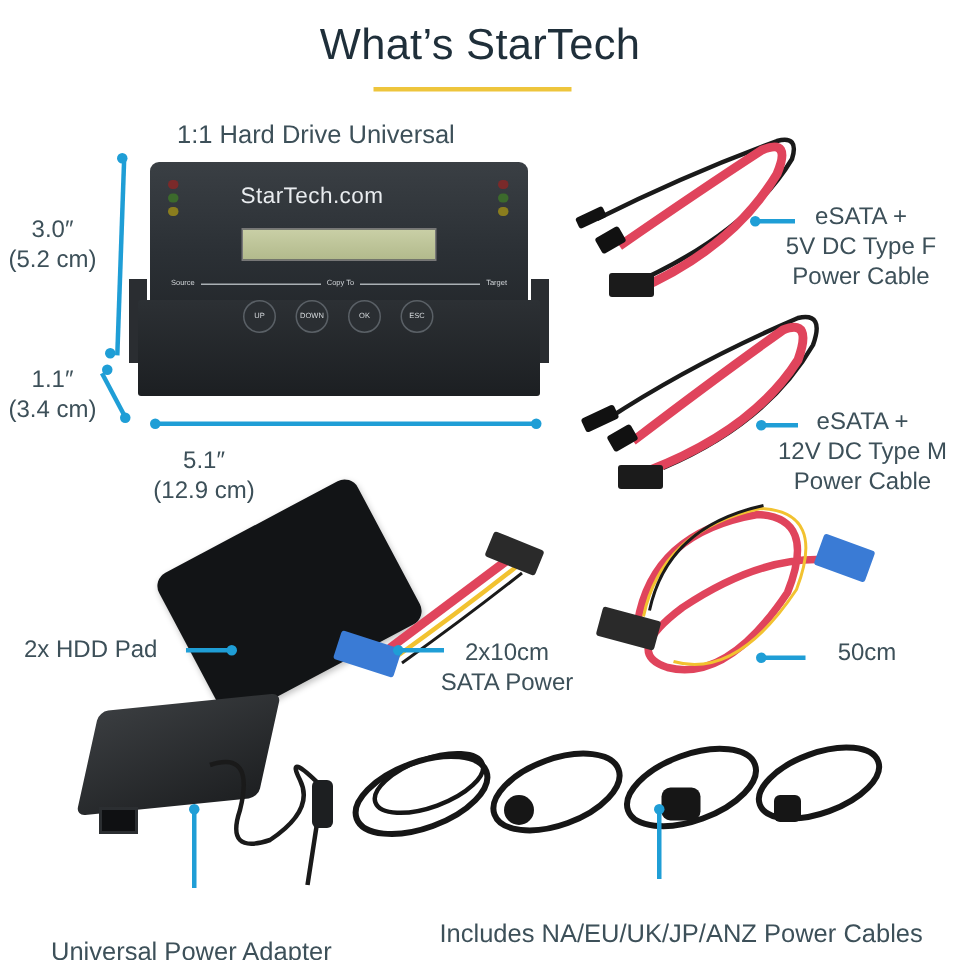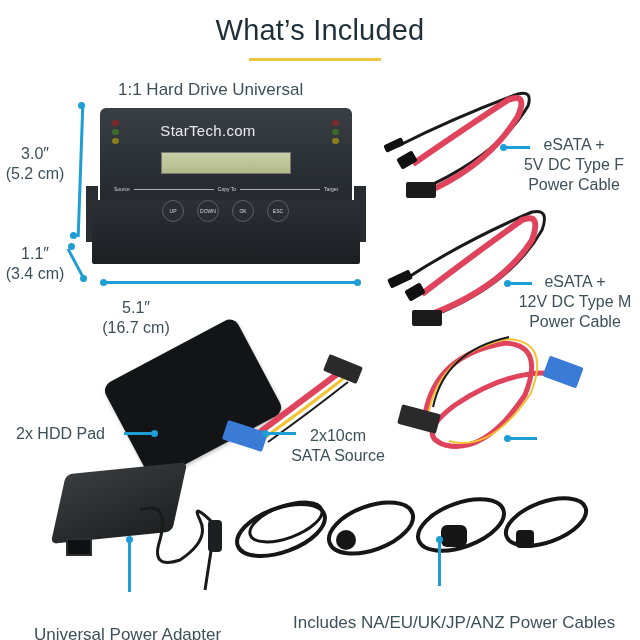--- a/index.html
+++ b/index.html
@@ -35,21 +35,21 @@
   
   svg { position: absolute; overflow: visible; }
 
   
   .adapter { left: 60px; top: 468px; width: 118px; height: 70px; background: linear-gradient(160deg,#3a3d40,#1d1f21); border-radius: 6px; transform: skewX(-18deg) rotate(-6deg); }
   .adapter-plug { left: 66px; top: 538px; width: 26px; height: 18px; background: #0f1012; border: 2px solid #2b2e31; }
 </style>
 </head>
 <body>
 
-<div class="abs title">What’s Included</div>
+<div class="abs title">What’s StarTech</div>
 <div class="abs title-rule"></div>
 
 <div class="abs sub-title">1:1 Hard Drive Universal</div>
 
 <div class="abs label center" style="left:0;top:144px;width:70px;">
   <div>3.0″</div>
   <div>(5.2 cm)</div>
 </div>
 <div class="line" style="left:79px;top:105px;width:3px;height:132px;transform:rotate(2deg);"></div>
 <div class="dot" style="left:78px;top:102px;"></div>
@@ -61,21 +61,21 @@
 </div>
 <div class="line" style="left:74px;top:247px;width:3px;height:32px;transform:rotate(-28deg);"></div>
 <div class="dot" style="left:68px;top:243px;"></div>
 <div class="dot" style="left:80px;top:275px;"></div>
 
 <div class="line" style="left:103px;top:281px;width:255px;height:3px;"></div>
 <div class="dot" style="left:100px;top:279px;"></div>
 <div class="dot" style="left:354px;top:279px;"></div>
 <div class="abs label center" style="left:86px;top:298px;width:100px;">
   <div>5.1″</div>
-  <div>(16.7 cm)</div>
+  <div>(12.9 cm)</div>
 </div>
 
 <div class="abs dup">
   <div class="dup-rail-l"></div>
   <div class="dup-rail-r"></div>
   <div class="dup-top">
     <div class="leds" style="left:12px;">
       <div class="led" style="background:#7a2a2a;"></div>
       <div class="led" style="background:#3c6a2c;"></div>
       <div class="led" style="background:#8a7d1e;"></div>
@@ -143,33 +143,34 @@
   <path d="M40 80 Q 80 50 120 20" stroke="#e0445c" stroke-width="6" fill="none"></path>
   <path d="M44 86 Q 86 56 124 26" stroke="#f2c230" stroke-width="3" fill="none"></path>
   <path d="M48 90 Q 90 60 128 30" stroke="#1a1a1a" stroke-width="2" fill="none"></path>
   <rect x="105" y="8" width="36" height="18" rx="2" fill="#2a2a2a" transform="rotate(22 123 17)"></rect>
   <rect x="4" y="74" width="42" height="20" rx="2" fill="#3a7bd5" transform="rotate(18 25 84)"></rect>
 </svg>
 <div class="line" style="left:266px;top:432px;width:30px;height:3px;"></div>
 <div class="dot" style="left:262px;top:430px;"></div>
 <div class="abs label center" style="left:278px;top:426px;width:120px;font-size:16px;">
   <div>2x10cm</div>
-  <div>SATA Source</div>
+  <div>SATA Power</div>
 </div>
 
 <svg style="left:395px;top:335px;" width="200" height="125">
   <path d="M30 80 Q 40 20 110 8 Q 150 10 130 60 Q 90 120 50 110 Q 20 100 60 70 Q 120 30 170 40" stroke="#e0445c" stroke-width="5" fill="none"></path>
   <path d="M34 76 Q 46 18 112 4 Q 156 6 136 58 Q 96 118 54 106" stroke="#f2c230" stroke-width="2" fill="none"></path>
   <path d="M38 72 Q 50 16 114 2" stroke="#1a1a1a" stroke-width="2" fill="none"></path>
   <rect x="4" y="74" width="40" height="20" rx="2" fill="#2a2a2a" transform="rotate(15 24 84)"></rect>
   <rect x="150" y="26" width="36" height="22" rx="2" fill="#3a7bd5" transform="rotate(20 168 37)"></rect>
 </svg>
 <div class="line" style="left:507px;top:437px;width:30px;height:3px;"></div>
 <div class="dot" style="left:504px;top:435px;"></div>
 <div class="abs label center" style="left:528px;top:426px;width:100px;font-size:16px;">
+  <div>50cm</div>
 </div>
 
 <div class="abs adapter"></div>
 <div class="abs adapter-plug"></div>
 <svg style="left:130px;top:500px;" width="110" height="100">
   <path d="M10 10 Q 40 0 30 40 Q 20 70 50 60 Q 80 40 70 20 Q 60 0 85 25 L 75 90" stroke="#1a1a1a" stroke-width="3" fill="none"></path>
   <rect x="78" y="20" width="14" height="32" rx="4" fill="#1d1f21"></rect>
 </svg>
 <div class="line" style="left:128px;top:540px;width:3px;height:52px;"></div>
 <div class="dot" style="left:126px;top:536px;"></div>

